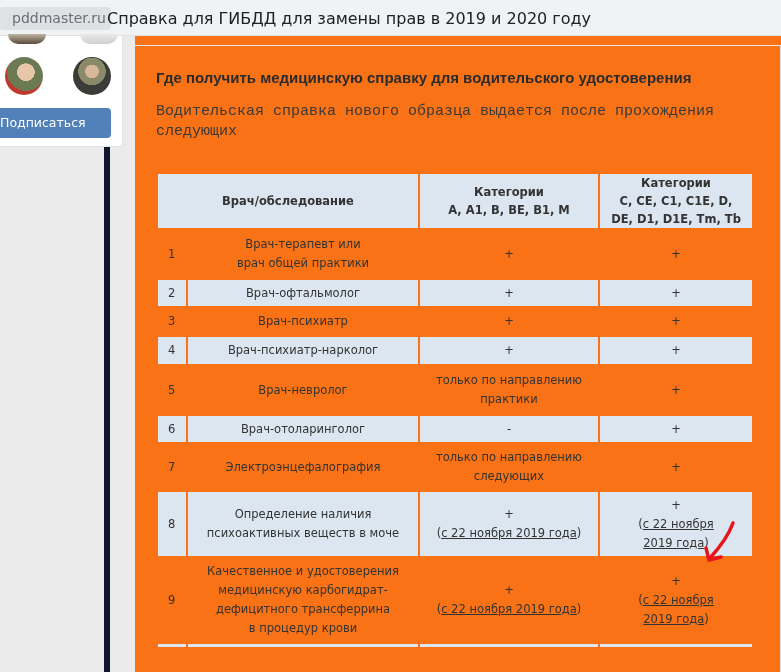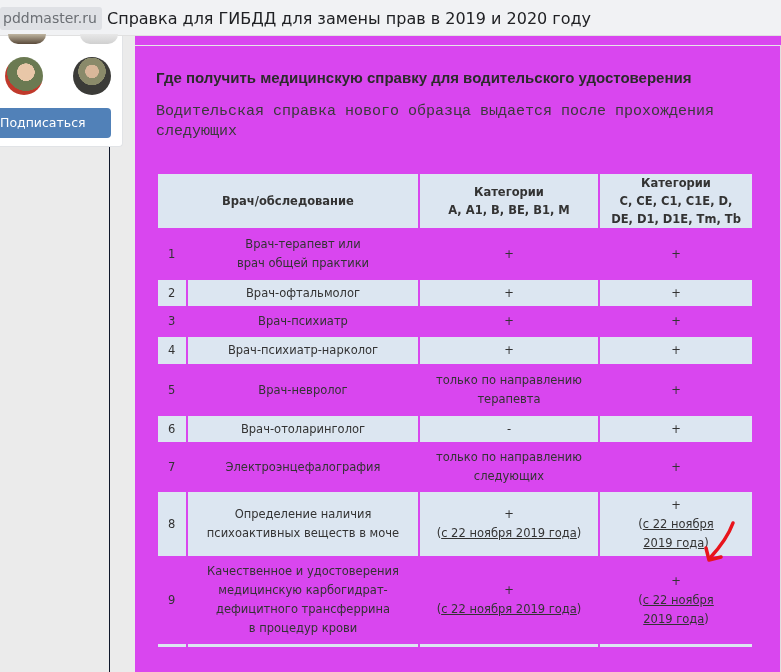--- a/index.html
+++ b/index.html
@@ -1,27 +1,27 @@
 <!DOCTYPE html>
 <html><head>
 <meta charset="utf-8">
 <style>
   * { box-sizing: border-box; margin: 0; padding: 0; }
   html, body { width: 781px; height: 672px; overflow: hidden; background: #ebebeb; font-family: "DejaVu Sans", sans-serif; }
   .topbar { position: absolute; left: 0; top: 0; width: 781px; height: 36px; background: #f1f2f4; border-bottom: 1px solid #e0e0e0; }
-  .site-chip { position: absolute; left: 0; top: 7px; height: 23px; padding: 0 5px 0 3px; background: #dfe1e5; border-radius: 3px; color: #6b6f74; font-size: 14px; line-height: 23px; font-family: "DejaVu Sans", sans-serif; }
+  .site-chip { position: absolute; left: 0; top: 7px; height: 23px; padding: 0 5px 0 12px; background: #dfe1e5; border-radius: 3px; color: #6b6f74; font-size: 14px; line-height: 23px; font-family: "DejaVu Sans", sans-serif; }
   .page-title { position: absolute; left: 107px; top: 7px; height: 23px; line-height: 23px; font-size: 16px; color: #202124; }
 
-  .sidebar { position: absolute; left: 0; top: 36px; width: 110px; height: 636px; background: #ebebeb; border-right: 1px solid #0f172a; }
+  .sidebar { position: absolute; left: 0; top: 36px; width: 110px; height: 636px; background: #ebebeb; border-right: 6px solid #0f172a; }
   .side-card { position: absolute; left: 0; top: 0; width: 123px; height: 111px; background: #fff; border: 1px solid #e1e3e6; border-top: none; border-left: none; border-radius: 0 0 4px 0; }
   .avatar { position: absolute; width: 38px; height: 38px; border-radius: 50%; overflow: hidden; }
   .avatar.partial { height: 10px; border-radius: 0 0 19px 19px; top: -2px; }
   .btn-sub { position: absolute; left: -6px; top: 72px; width: 117px; height: 30px; background: #5181b8; border-radius: 4px; color: #fff; font-size: 12.5px; line-height: 30px; padding-left: 6px; cursor: pointer; }
 
-  .main { position: absolute; left: 135px; top: 36px; width: 646px; height: 636px; background: #d946ef; }
+  .main { position: absolute; left: 135px; top: 36px; width: 646px; height: 636px; background: #f97316; }
   .main-topline { position: absolute; left: 0; top: 9px; width: 646px; height: 1px; background: #e7e7e7; }
   .main-rightline { position: absolute; right: 0; top: 9px; width: 1px; height: 627px; background: #e0e0e0; }
   .heading { position: absolute; left: 21px; top: 33px; font-family: "Liberation Sans", sans-serif; font-weight: bold; font-size: 15px; color: #2b2b2b; white-space: nowrap; }
   .para { position: absolute; left: 21px; top: 66px; width: 600px; font-family: Liberation Mono, monospace; font-size: 15px; line-height: 20px; color: #3a3a3a; }
 
   table.med { position: absolute; left: 21px; top: 136px; border-collapse: separate; border-spacing: 2px; font-family: "DejaVu Sans", sans-serif; font-size: 11.5px; color: #333; }
   table.med td, table.med th { text-align: center; vertical-align: middle; }
   table.med th { background: #dce6f1; font-weight: bold; color: #333; line-height: 18px; }
   table.med tr.alt td { background: #dce6f1; text-align: center; }
   table.med td { line-height: 19px; }
@@ -103,21 +103,21 @@
       <td>Врач-психиатр-нарколог</td>
       <td>+</td>
       <td>+</td>
     </tr>
 
     <tr>
       <td class="num" style="height:48px;">5</td>
       <td>Врач-невролог</td>
       <td>
         <div>только по направлению</div>
-        <div>терапевта</div>
+        <div>практики</div>
       </td>
       <td>+</td>
     </tr>
 
     <tr class="alt">
       <td class="num" style="height:26px;">6</td>
       <td>Врач-отоларинголог</td>
       <td>-</td>
       <td>+</td>
     </tr>

